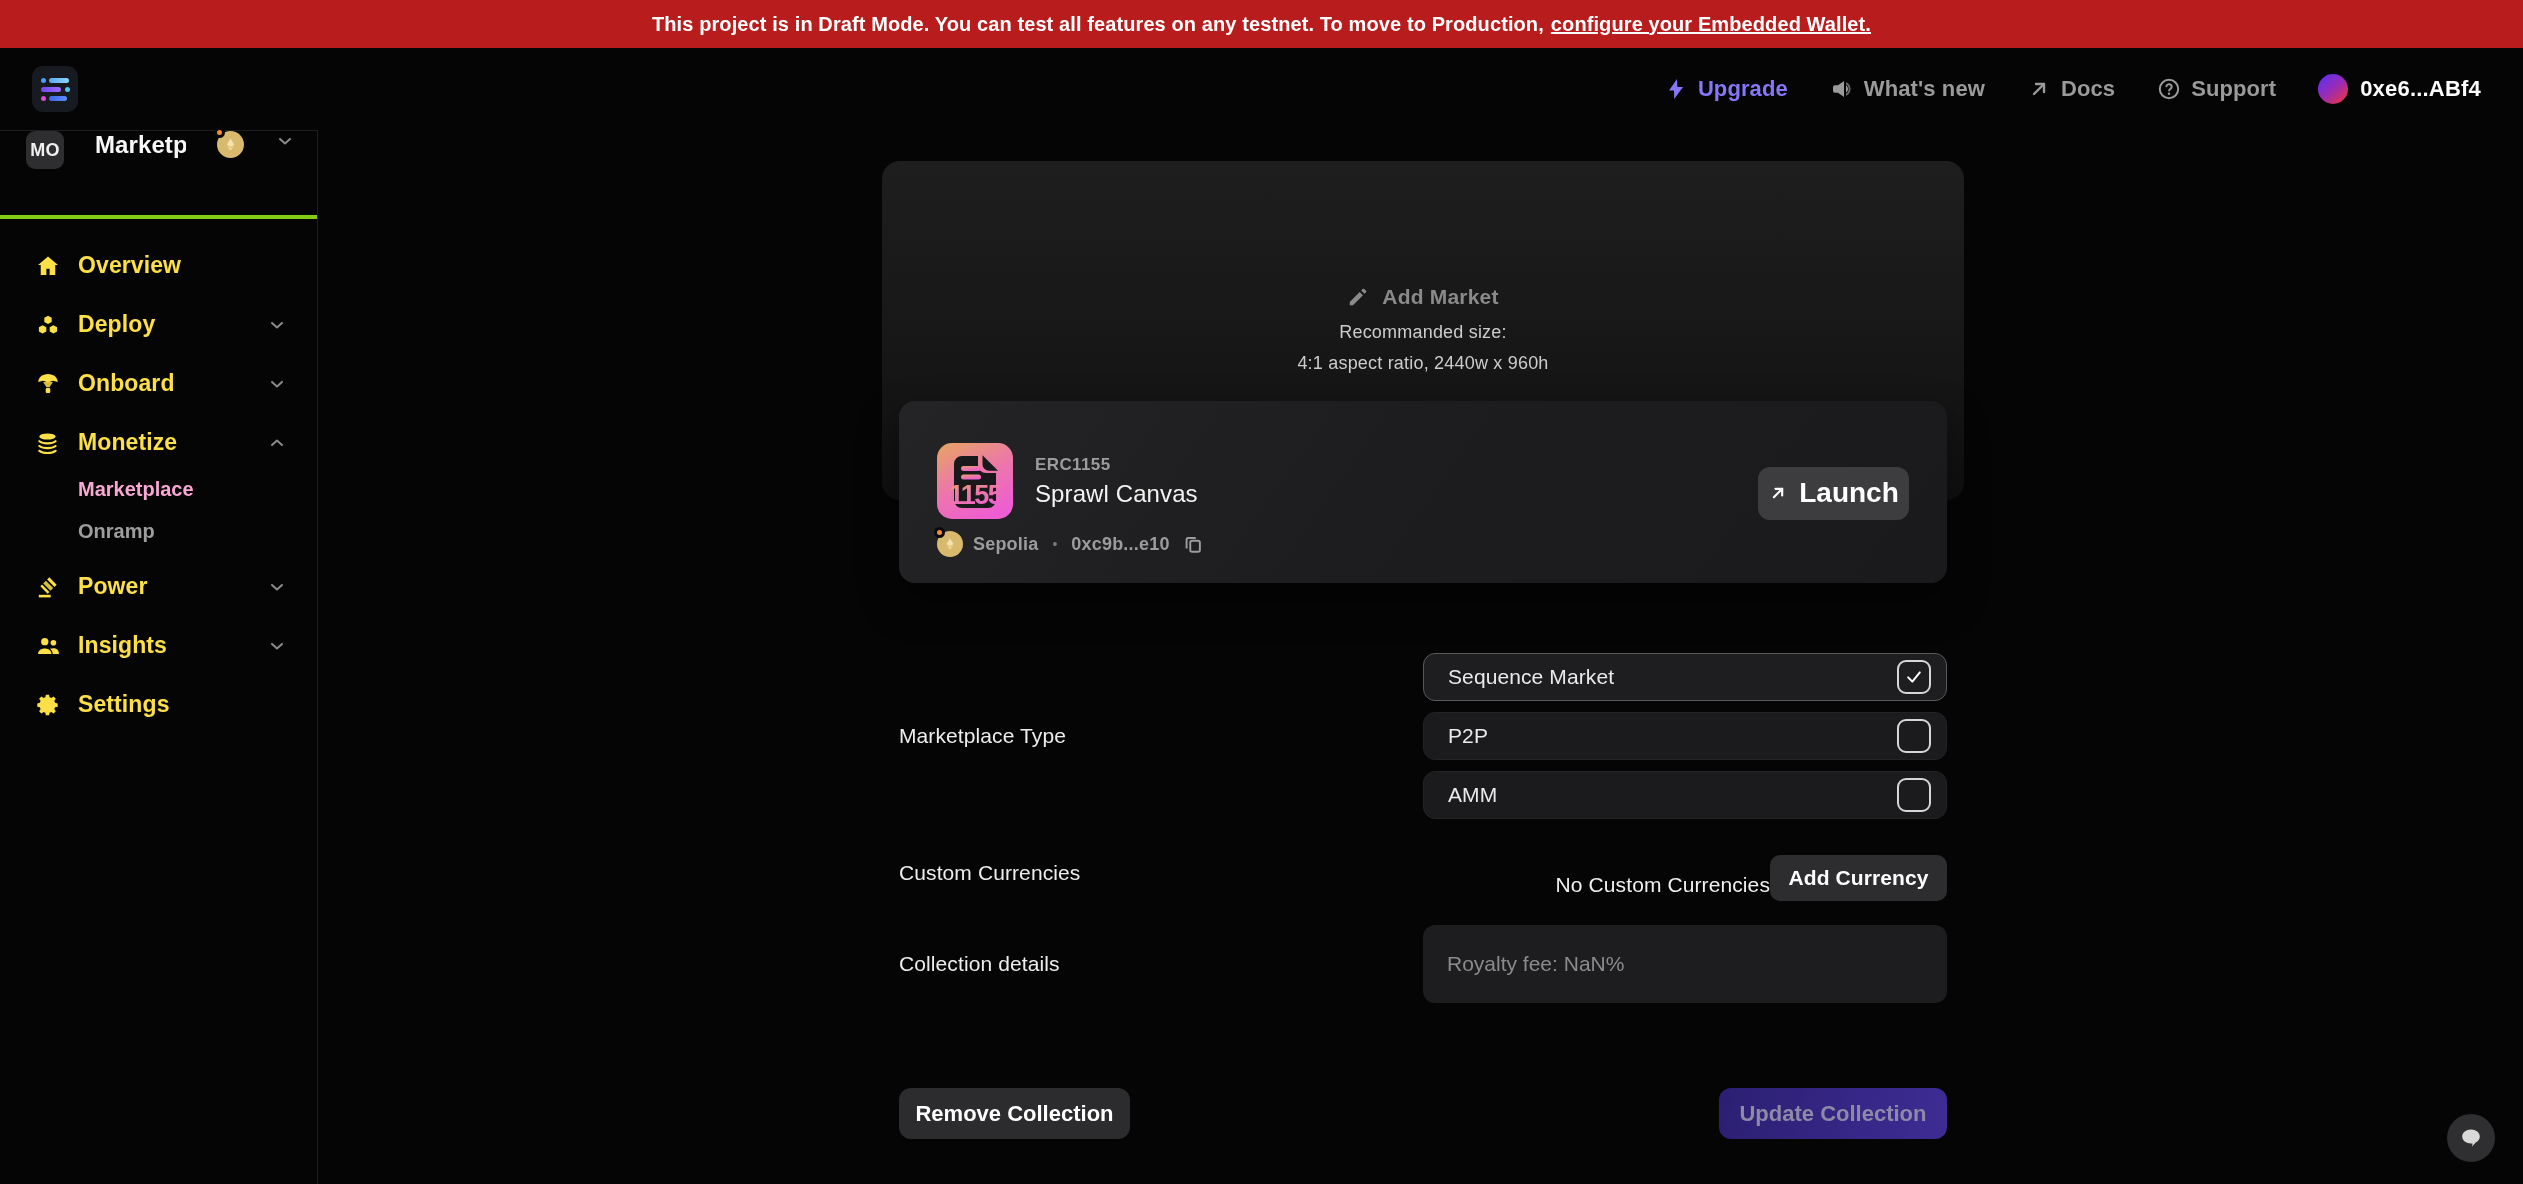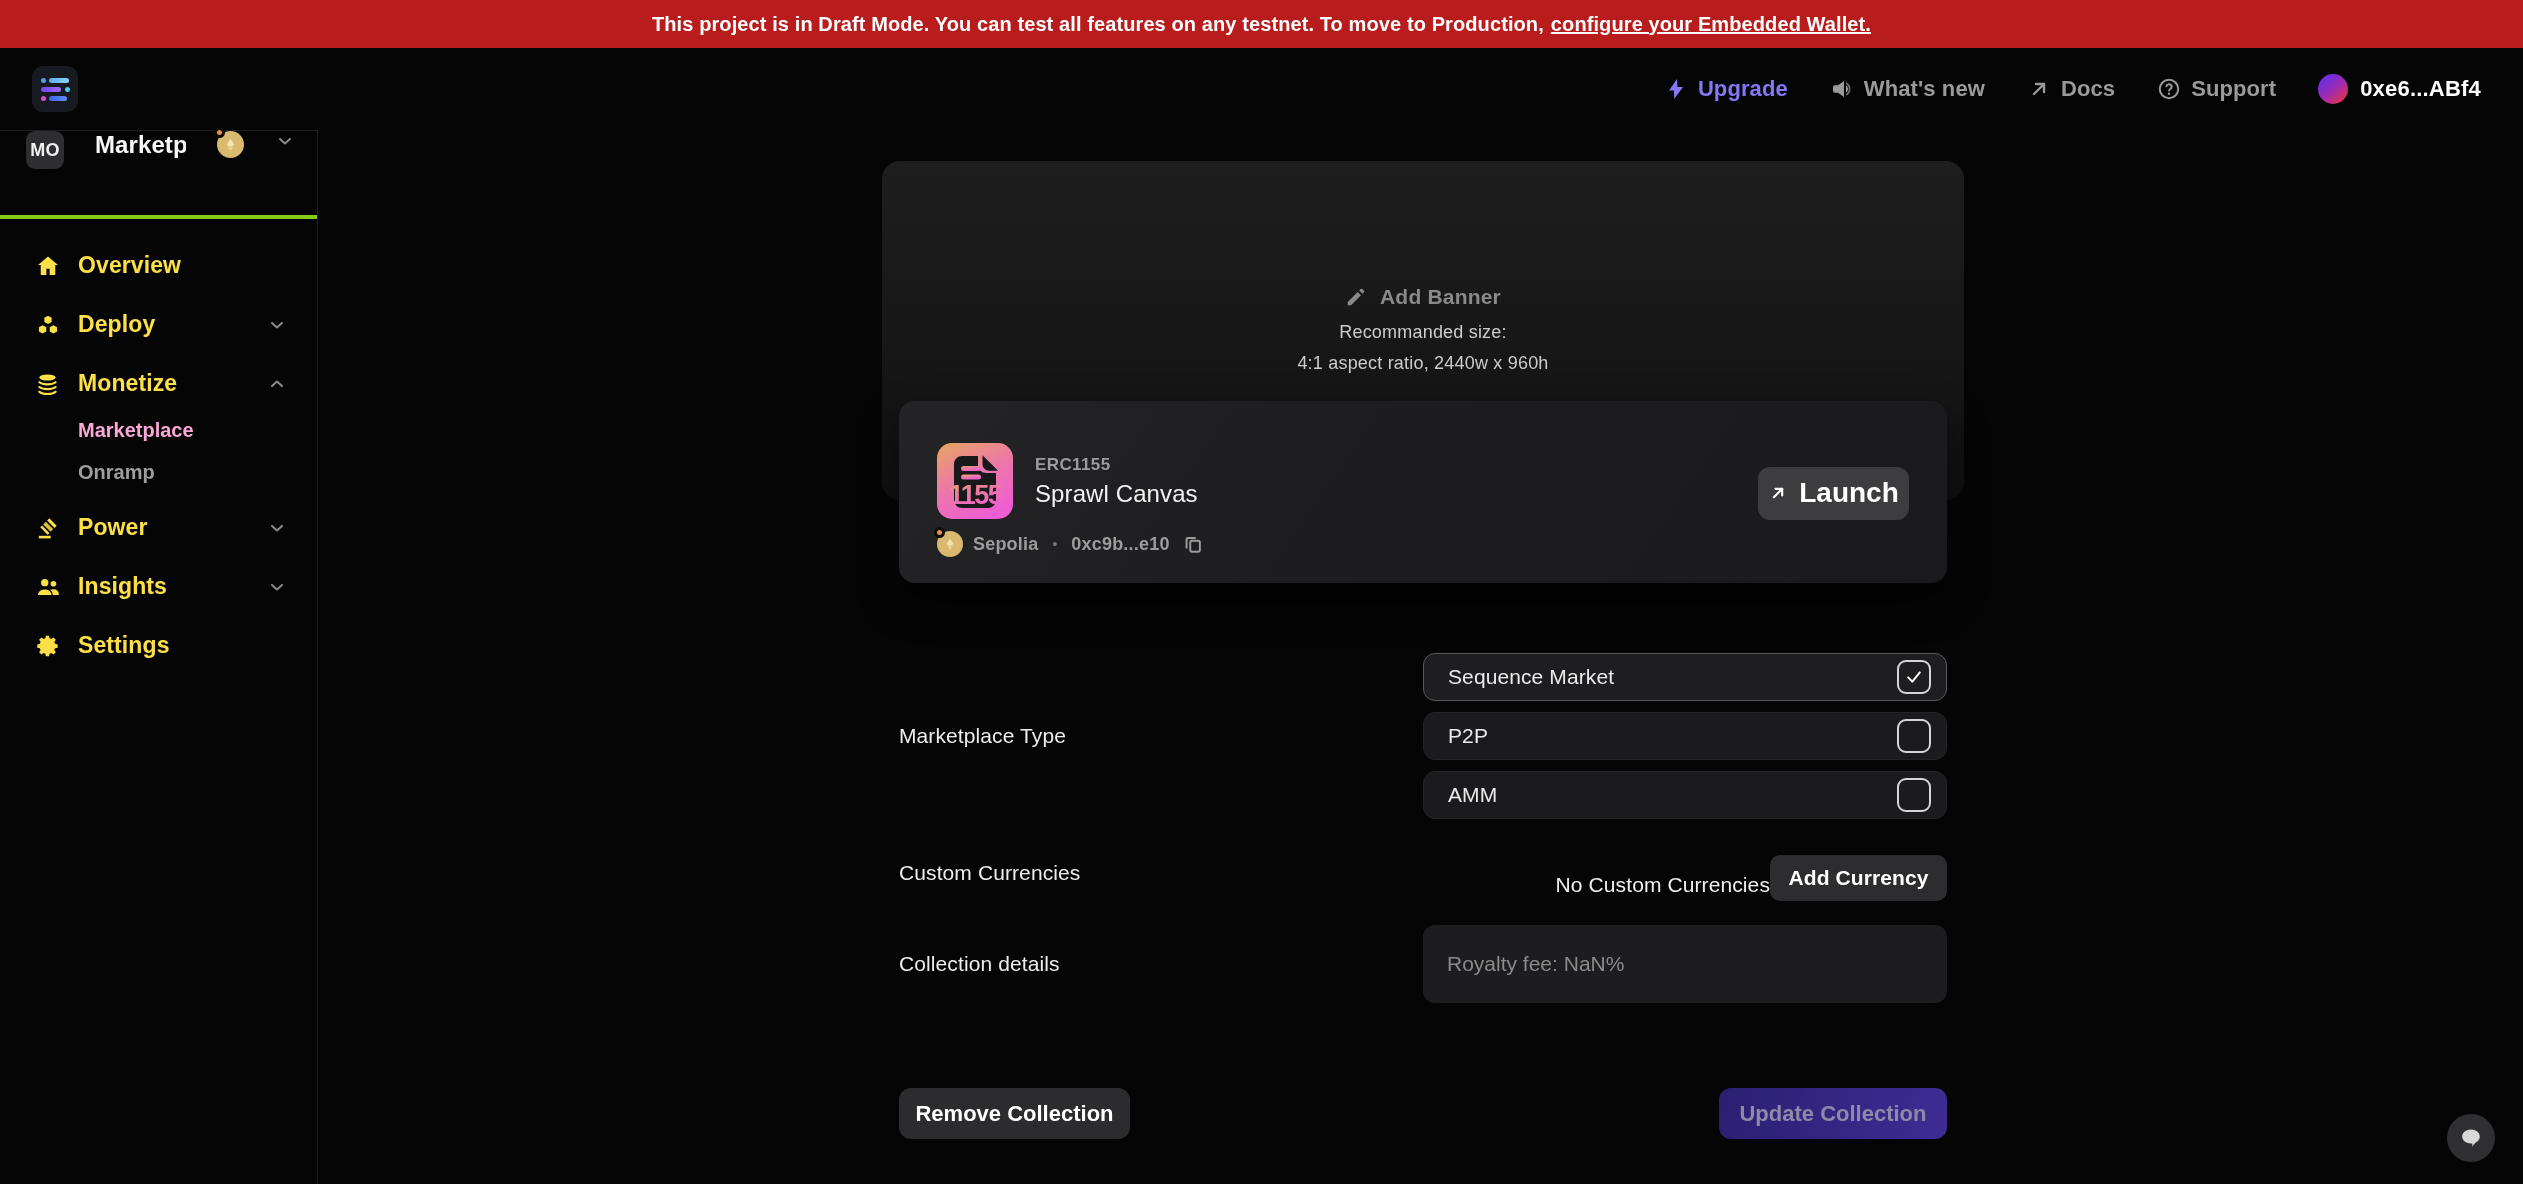--- a/index.html
+++ b/index.html
@@ -279,20 +279,31 @@
           <path d="M12 3.4 15.4 5.3v3.9L12 11.1 8.6 9.2V5.3L12 3.4z"></path>
           <path d="M7 12.2l3.4 1.9V18L7 19.9 3.6 18v-3.9L7 12.2z"></path>
           <path d="M17 12.2l3.4 1.9V18L17 19.9 13.6 18v-3.9l3.4-1.9z"></path>
         </svg>
       <span class="nlabel">Deploy</span>
       <svg class="chev" viewBox="0 0 24 24" fill="none" stroke="currentColor" stroke-width="2.4" stroke-linecap="round" stroke-linejoin="round">
           <path d="M6 9.5 12 15l6-5.5"></path>
         </svg>
     </div>
     <div class="nav-item">
+      <svg class="nicon" viewBox="0 0 24 24" fill="currentColor">
+          <path d="M12 2.8c-5 0-9 3.3-9 7.4l4.4-1.1L12 10.3l4.6-1.2L21 10.2c0-4.1-4-7.4-9-7.4z"></path>
+          <path d="M7.6 10.4 10.6 15h2.8l3-4.6-3-.8-1.4.4-1.4-.4-3 .8z" opacity=".85"></path>
+          <rect x="9.9" y="15.8" width="4.2" height="4.6" rx="1"></rect>
+        </svg>
+      <span class="nlabel">Onboard</span>
+      <svg class="chev" viewBox="0 0 24 24" fill="none" stroke="currentColor" stroke-width="2.4" stroke-linecap="round" stroke-linejoin="round">
+          <path d="M6 9.5 12 15l6-5.5"></path>
+        </svg>
+    </div>
+    <div class="nav-item">
       <svg class="nicon" viewBox="0 0 24 24" fill="none" stroke="currentColor" stroke-width="2" stroke-linecap="round">
           <ellipse cx="11.5" cy="6" rx="7.5" ry="2.8" fill="currentColor" stroke="none"></ellipse>
           <path d="M4 10.4c1.6 1.3 4.4 2 7.5 2 3.1 0 5.9-.7 7.5-2"></path>
           <path d="M4 14.8c1.6 1.3 4.4 2 7.5 2 3.1 0 5.9-.7 7.5-2"></path>
           <path d="M4 19.2c1.6 1.3 4.4 2 7.5 2 3.1 0 5.9-.7 7.5-2"></path>
         </svg>
       <span class="nlabel">Monetize</span>
       <svg class="chev up" viewBox="0 0 24 24" fill="none" stroke="currentColor" stroke-width="2.4" stroke-linecap="round" stroke-linejoin="round">
           <path d="M6 9.5 12 15l6-5.5"></path>
         </svg>
@@ -332,21 +343,21 @@
   </div>
 </div>
 
 <div class="main-col">
 
   <div class="banner-card">
     <div class="add-banner-row">
       <svg viewBox="0 0 24 24" fill="currentColor">
           <path d="M3 17.4V21h3.6L17.4 10.2l-3.6-3.6L3 17.4zM20.7 6.9a1.2 1.2 0 0 0 0-1.7l-1.9-1.9a1.2 1.2 0 0 0-1.7 0l-1.6 1.6 3.6 3.6 1.6-1.6z"></path>
         </svg>
-      <span class="add-banner-label">Add Banner</span>
+      <span class="add-banner-label">Add Market</span>
     </div>
     <div class="banner-hint">Recommanded size:</div>
     <div class="banner-hint" style="margin-top:10px">4:1 aspect ratio, 2440w x 960h</div>
   </div>
 
   <div class="collection-card">
     <div class="cc-top">
       <svg class="erc-icon" viewBox="0 0 76 76">
         <defs>
           <linearGradient id="g1155" x1="0.1" y1="0" x2="0.6" y2="1">

